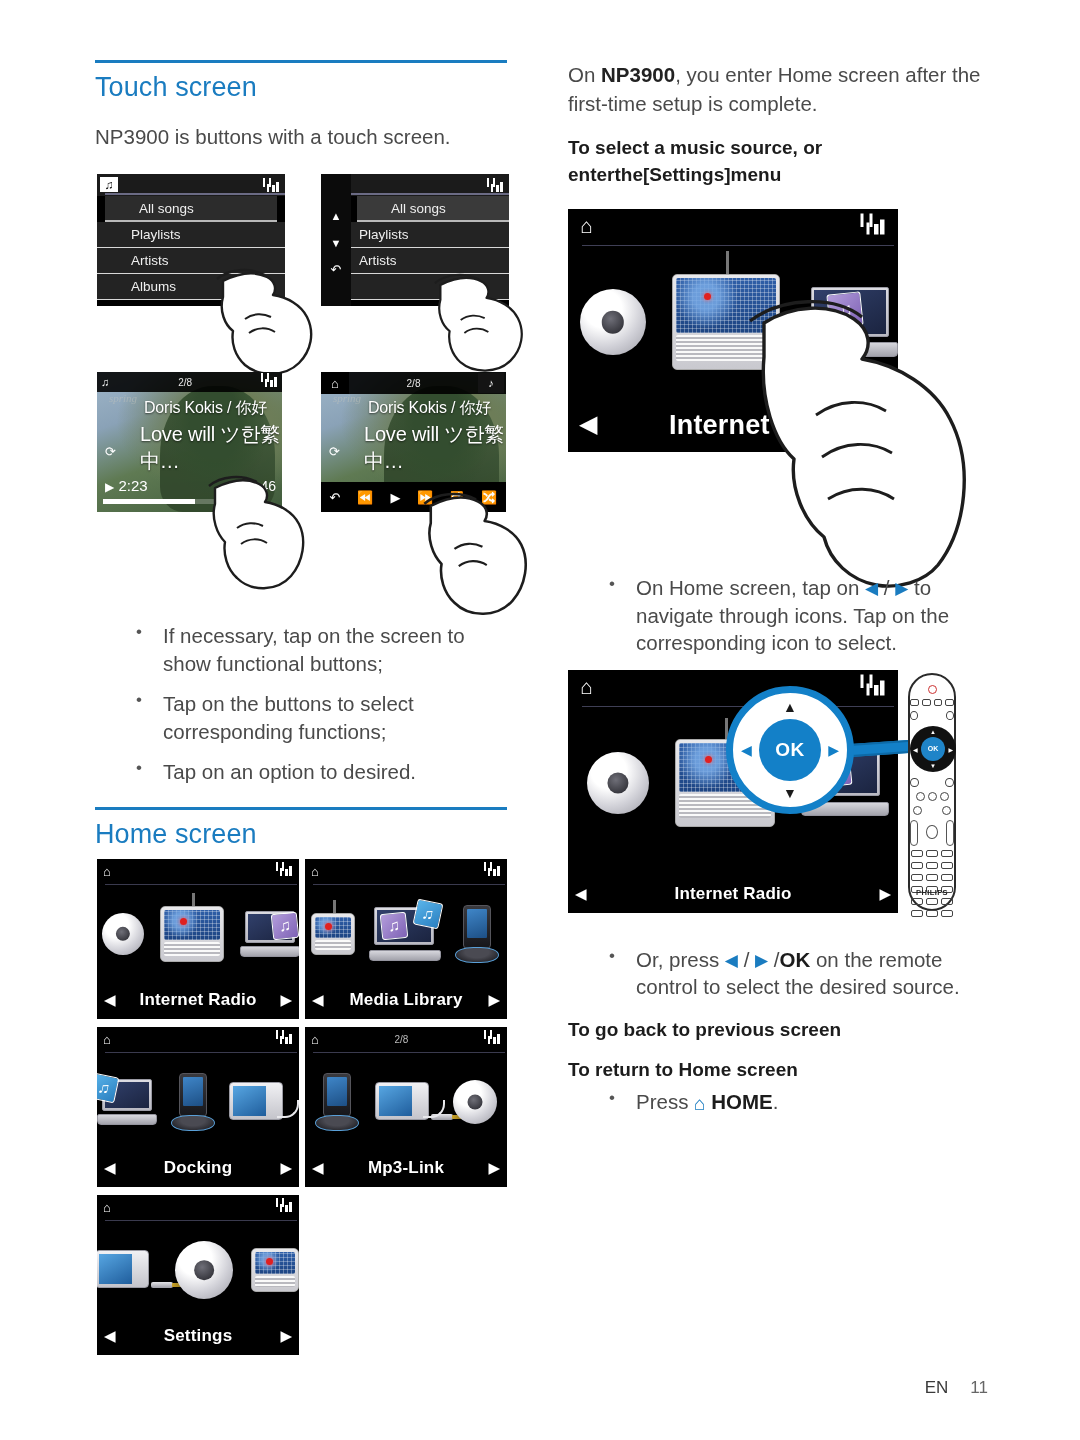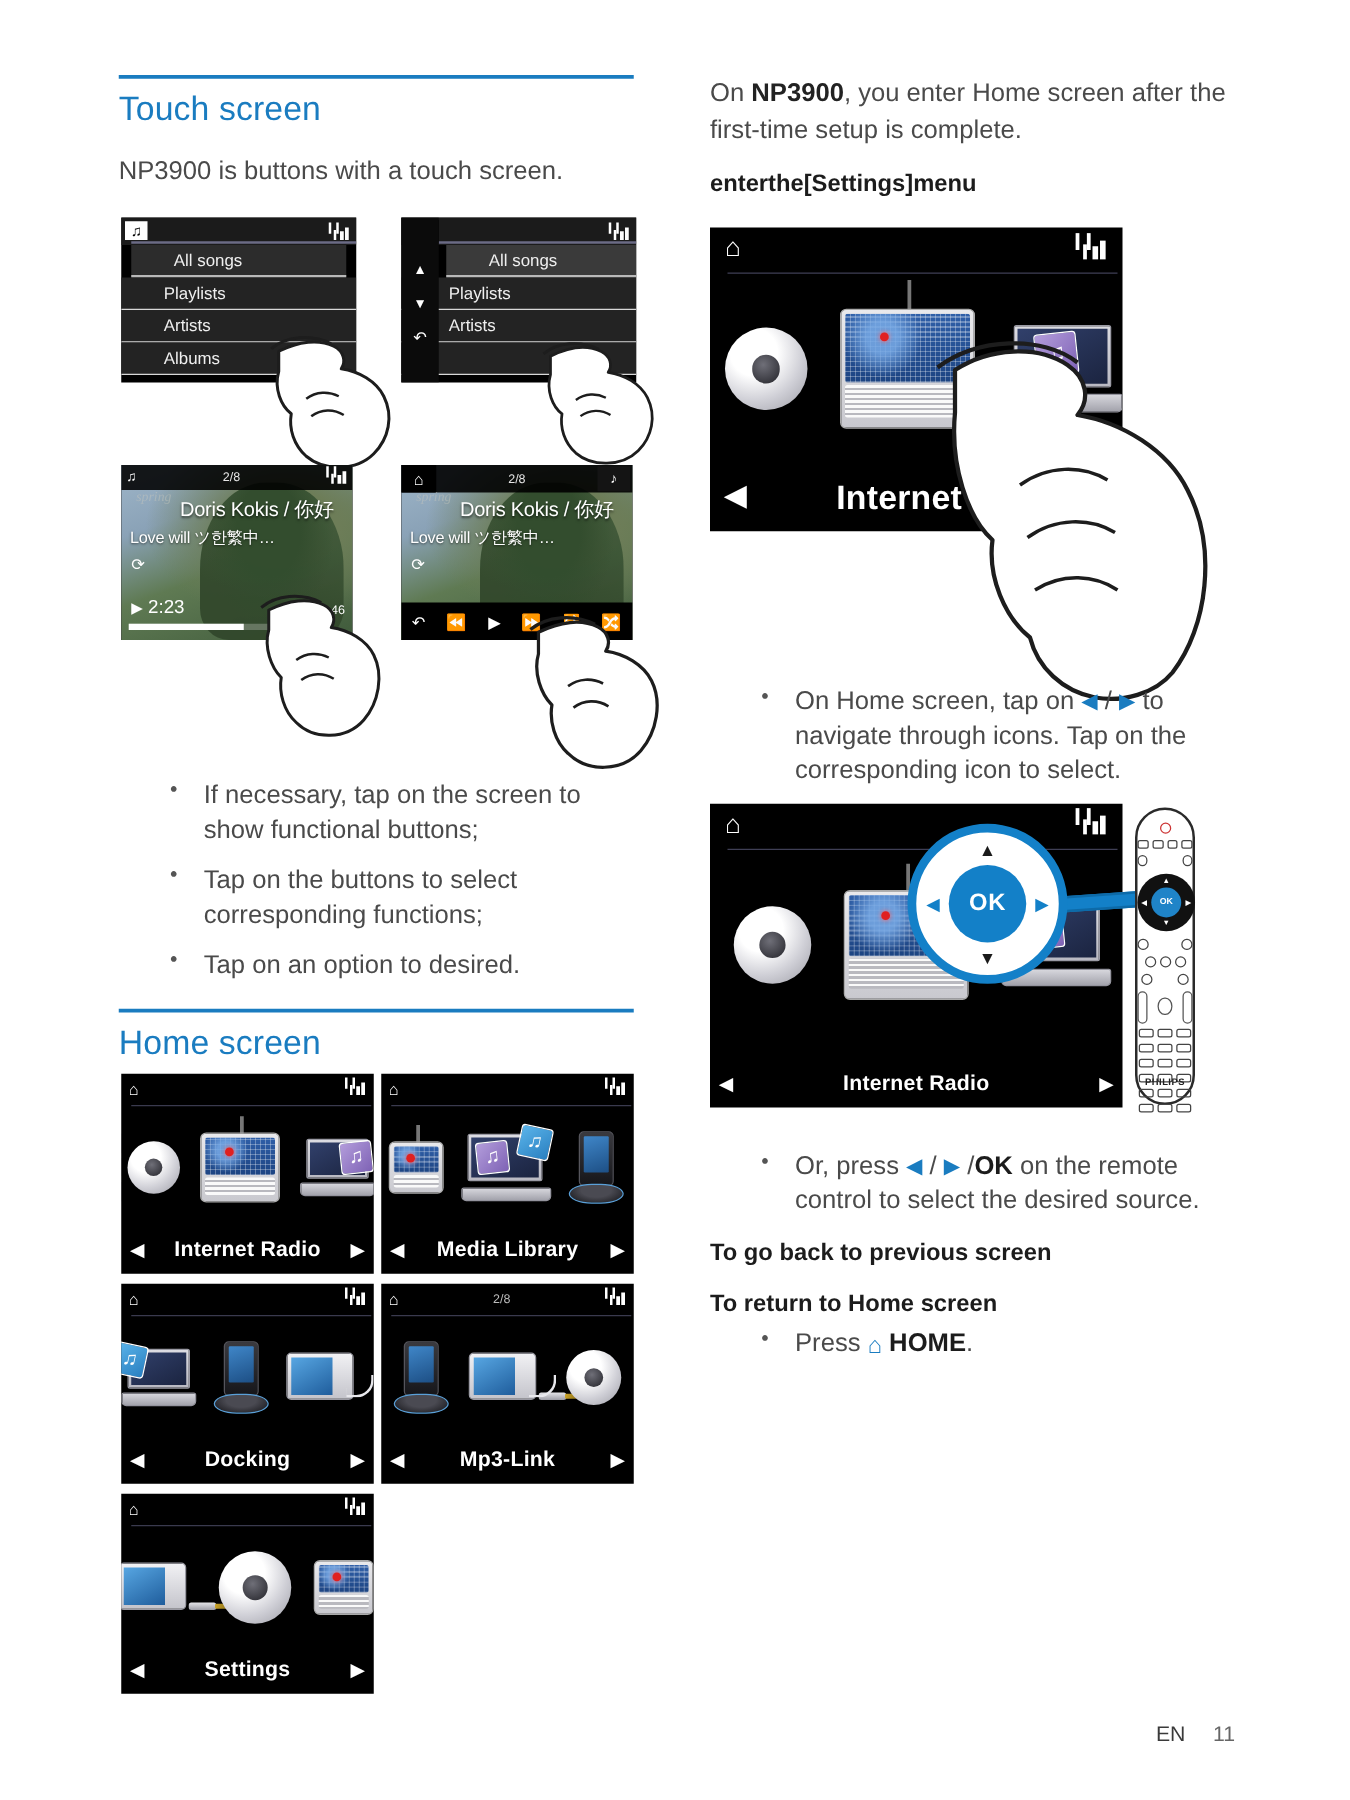--- a/index.html
+++ b/index.html
@@ -108,28 +108,28 @@
   .np-art::after{
     content:""; position:absolute; right:4%; top:10%; width:62%; height:90%;
     background:
       radial-gradient(ellipse at 48% 30%, #2f4a2c 0 30%, rgba(47,74,44,0) 62%),
       linear-gradient(200deg,#46603f 0%,#32482c 70%);
     border-radius:46% 46% 20% 20% / 55% 55% 20% 20%;
     opacity:.93;
   }
   .np-txt { position:absolute; left:7px; top:26px; color:#fff; text-shadow:0 1px 2px rgba(0,0,0,.6); }
   .np-txt .l1 { font-size:16px; font-weight:400; letter-spacing:-.2px;padding-left:40px; }
-  .np-txt .l2 { font-size:13px; font-weight:400; margin-top:2px; letter-spacing:-.2px; }
+  .np-txt .l2 { font-size:20px; font-weight:400; margin-top:2px; letter-spacing:-.2px;margin-left:36px; }
   .np-ghost {
     position:absolute; left:12px; top:20px; color:rgba(200,200,190,.45);
     font-size:11px; font-style:italic; font-family:"Liberation Serif", serif;
   }
   .np-rep { position:absolute; left:8px; top:72px; color:#fff; font-size:13px; }
   .np-time { position:absolute; left:8px; bottom:18px; color:#fff; font-size:15px; }
-  .np-tot  { position:absolute; right:6px; bottom:18px; color:#fff; font-size:10px; }
+  .np-tot  { position:absolute; right:6px; bottom:18px; color:#fff; font-size:14px; }
   .np-bar  { position:absolute; left:6px; bottom:8px; height:5px; width:80%; background:rgba(255,255,255,.25); }
   .np-bar i{ position:absolute; left:0; top:0; bottom:0; width:62%; background:#fff; }
   .np-ctrl {
     position:absolute; left:0; right:0; bottom:0; height:30px; background:#000;
     display:flex; align-items:center; justify-content:space-around; color:#fff; font-size:13px;
   }
 
   
   .tile { width:202px; height:160px; }
   .tile.big { width:330px; height:243px; }
@@ -621,20 +621,21 @@
     </div>
   </div>
 
   <div class="col-right">
 
     <p class="body">
       <span>On </span><b>NP3900</b><span>, you enter Home screen after the first-time setup is complete.</span>
     </p>
 
     <div class="subhead">
+      <div>To select a music source, or</div>
       <div>enterthe[Settings]menu</div>
     </div>
 
     <div style="position:relative; height:385px; margin-top:20px;">
       <div class="scr tile big" style="position:absolute; left:0; top:0;">
         <div style="position:absolute; left:0; top:0; right:0; height:34px; display:flex; align-items:center; justify-content:space-between; padding:0 12px;">
           <span style="color:#fff; font-size:21px;">⌂</span>
           <span>
             <span class="sig" style="display:inline-block; transform:scale(1.5); transform-origin:right center;"><span class="ant"></span><i></i><i></i><i></i></span>
           </span>

